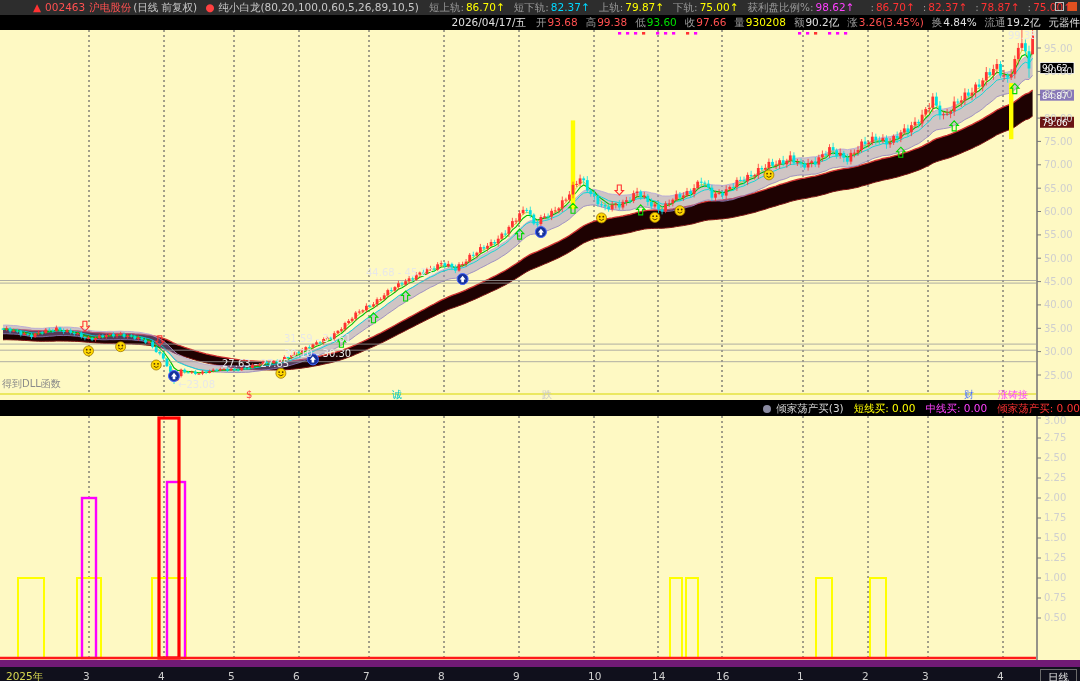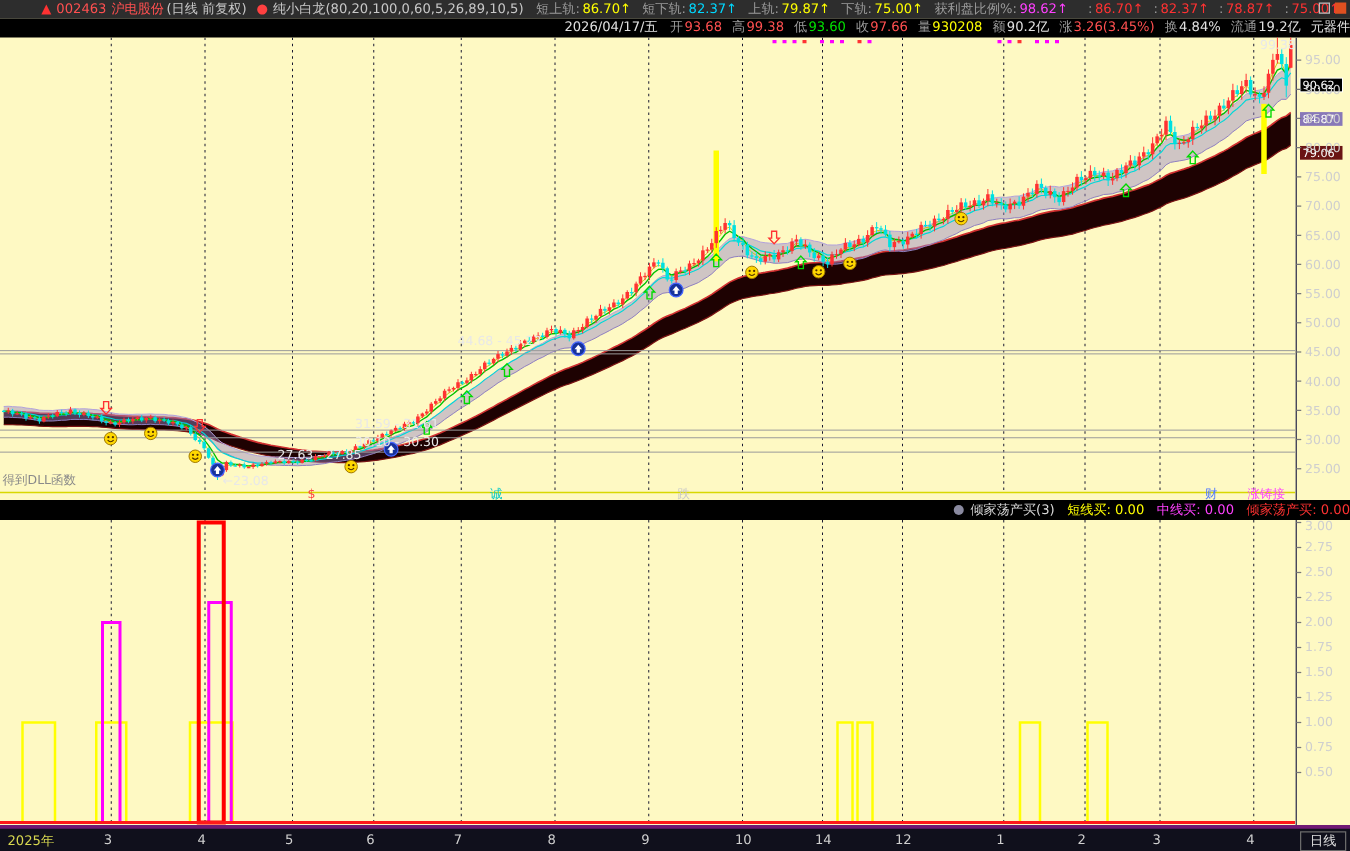--- a/index.html
+++ b/index.html
@@ -13,21 +13,21 @@
   .seg{display:inline-block;vertical-align:top;}
   #win-icons{position:absolute;top:2px;right:3px;z-index:5;display:flex;gap:4px;}
   .winicon{display:inline-block;width:9px;height:9px;}
   #main-svg{position:absolute;top:30px;left:0;}
   #sub-header{position:absolute;top:400px;left:0;width:1080px;height:16px;line-height:16px;
               font-size:10.5px;padding-left:4px;background:#000;white-space:nowrap;}
   .ind-dot{display:inline-block;width:8px;height:8px;border-radius:50%;background:#8a8aa0;
            margin-right:5px;vertical-align:middle;}
   #sub-svg{position:absolute;top:416px;left:0;}
   .bottom-bar{position:absolute;top:660px;left:0;width:1080px;height:21px;background:#10101c;
-              border-top:3px solid #701a75;font-size:10.5px;}
+              border-top:7px solid #701a75;font-size:10.5px;}
   .month{position:absolute;top:3px;}
   .period-box{position:absolute;right:3px;top:2px;height:16px;line-height:14px;padding:0 7px;
               border:1px solid #6a6a6a;color:#e0e0e0;}
   svg text{font-family:"DejaVu Sans","Liberation Sans",sans-serif;}
 </style>
 </head>
 <body>
 
 <div class="screen">
   <div class="hrow hrow1" id="hrow1"><span class="seg" style="color: rgb(255, 50, 50); margin-right: 4px;">▲</span><span class="seg" style="color: rgb(255, 80, 80); margin-right: 4px;">002463</span><span class="seg" style="color: rgb(255, 80, 80); margin-right: 2px;">沪电股份</span><span class="seg" style="color: rgb(200, 200, 200); margin-right: 8px;">(日线 前复权)</span><span class="seg" style="color: rgb(255, 64, 64); margin-right: 4px;">●</span><span class="seg" style="color: rgb(200, 200, 200); margin-right: 10px;">纯小白龙(80,20,100,0,60,5,26,89,10,5)</span><span class="seg" style="color: rgb(154, 154, 154); margin-right: 2px;">短上轨:</span><span class="seg" style="color: rgb(255, 255, 0); margin-right: 9px;">86.70↑</span><span class="seg" style="color: rgb(154, 154, 154); margin-right: 2px;">短下轨:</span><span class="seg" style="color: rgb(0, 216, 255); margin-right: 9px;">82.37↑</span><span class="seg" style="color: rgb(154, 154, 154); margin-right: 2px;">上轨:</span><span class="seg" style="color: rgb(255, 255, 0); margin-right: 9px;">79.87↑</span><span class="seg" style="color: rgb(154, 154, 154); margin-right: 2px;">下轨:</span><span class="seg" style="color: rgb(255, 255, 0); margin-right: 9px;">75.00↑</span><span class="seg" style="color: rgb(154, 154, 154); margin-right: 2px;">获利盘比例%:</span><span class="seg" style="color: rgb(255, 64, 255); margin-right: 16px;">98.62↑</span><span class="seg" style="color: rgb(154, 154, 154); margin-right: 2px;">:</span><span class="seg" style="color: rgb(255, 50, 50); margin-right: 8px;">86.70↑</span><span class="seg" style="color: rgb(154, 154, 154); margin-right: 2px;">:</span><span class="seg" style="color: rgb(255, 50, 50); margin-right: 8px;">82.37↑</span><span class="seg" style="color: rgb(154, 154, 154); margin-right: 2px;">:</span><span class="seg" style="color: rgb(255, 50, 50); margin-right: 8px;">78.87↑</span><span class="seg" style="color: rgb(154, 154, 154); margin-right: 2px;">:</span><span class="seg" style="color: rgb(255, 50, 50); margin-right: 8px;">75.00↑</span></div>
@@ -901,21 +901,21 @@
         <span class="month" style="left: 6px; color: rgb(216, 216, 80);">2025年</span>
         <span class="month" style="left: 83px; color: rgb(207, 207, 207);">3</span>
         <span class="month" style="left: 158px; color: rgb(207, 207, 207);">4</span>
         <span class="month" style="left: 228px; color: rgb(207, 207, 207);">5</span>
         <span class="month" style="left: 293px; color: rgb(207, 207, 207);">6</span>
         <span class="month" style="left: 363px; color: rgb(207, 207, 207);">7</span>
         <span class="month" style="left: 438px; color: rgb(207, 207, 207);">8</span>
         <span class="month" style="left: 513px; color: rgb(207, 207, 207);">9</span>
         <span class="month" style="left: 588px; color: rgb(207, 207, 207);">10</span>
         <span class="month" style="left: 652px; color: rgb(207, 207, 207);">14</span>
-        <span class="month" style="left: 716px; color: rgb(207, 207, 207);">12</span>
+        <span class="month" style="left: 716px; color: rgb(207, 207, 207);">16</span>
         <span class="month" style="left: 797px; color: rgb(207, 207, 207);">1</span>
         <span class="month" style="left: 862px; color: rgb(207, 207, 207);">2</span>
         <span class="month" style="left: 922px; color: rgb(207, 207, 207);">3</span>
         <span class="month" style="left: 997px; color: rgb(207, 207, 207);">4</span>
       </div>
     <div class="period-box">日线</div>
   </div>
 </div>
 
 </body></html>

